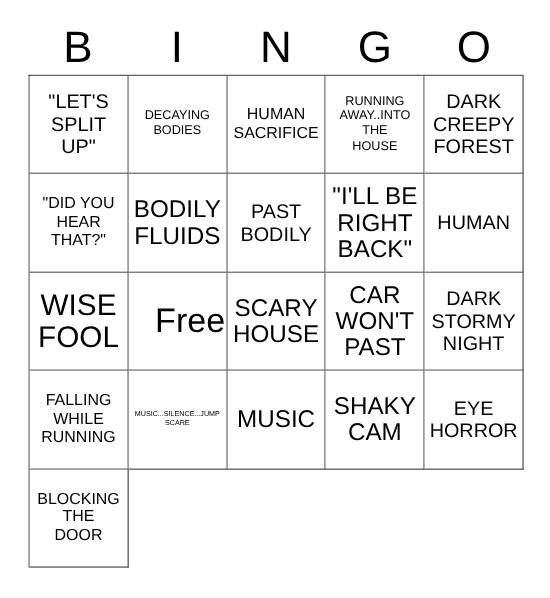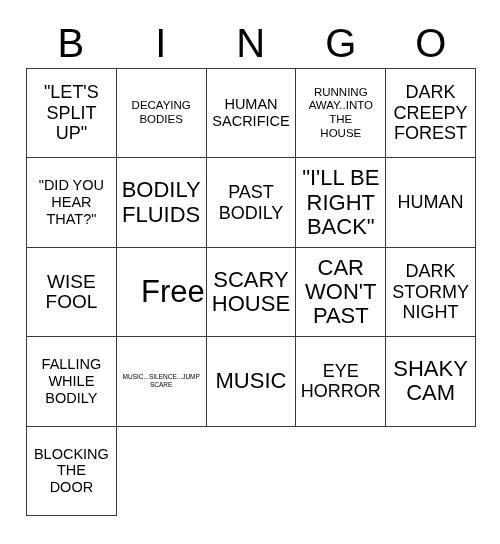--- a/index.html
+++ b/index.html
@@ -82,21 +82,21 @@
     line-height: 1.14;
     font-weight: 400;
   }
 
   
   .fs-xxs .cell-text { font-size: 6.5px;  line-height: 1.3; }
   .fs-sm  .cell-text { font-size: 11.5px; line-height: 1.2; }
   .fs-md  .cell-text { font-size: 14.5px; line-height: 1.16; text-align: center; }
   .fs-lg  .cell-text { font-size: 18px;   line-height: 1.14; }
   .fs-xl  .cell-text { font-size: 22px;   line-height: 1.1; }
-  .fs-xxl .cell-text { font-size: 19px;   line-height: 1.06; }
+  .fs-xxl .cell-text { font-size: 27px;   line-height: 1.06; }
   .fs-free .cell-text { font-size: 31px;  line-height: 1.0; margin-left: 32px; }
 
   
   .grid::after {
     content: "";
     position: absolute;
     left: -1px;
     top: -1px;
     right: -1px;
     bottom: -1px;
@@ -179,36 +179,36 @@
 PAST</span>
       </div>
       <div class="cell fs-lg">
         <span class="cell-text">DARK
 STORMY
 NIGHT</span>
       </div>
       <div class="cell fs-md">
         <span class="cell-text">FALLING
 WHILE
-BODILY</span>
+RUNNING</span>
       </div>
       <div class="cell fs-xxs">
         <span class="cell-text">MUSIC...SILENCE...JUMP
 SCARE</span>
       </div>
       <div class="cell fs-xl">
         <span class="cell-text">MUSIC</span>
       </div>
+      <div class="cell fs-xl">
+        <span class="cell-text">SHAKY
+CAM</span>
+      </div>
       <div class="cell fs-lg">
         <span class="cell-text">EYE
 HORROR</span>
-      </div>
-      <div class="cell fs-xl">
-        <span class="cell-text">SHAKY
-CAM</span>
       </div>
       <div class="cell fs-md">
         <span class="cell-text">BLOCKING
 THE
 DOOR</span>
       </div>
     </div>
 
 </div>
 

